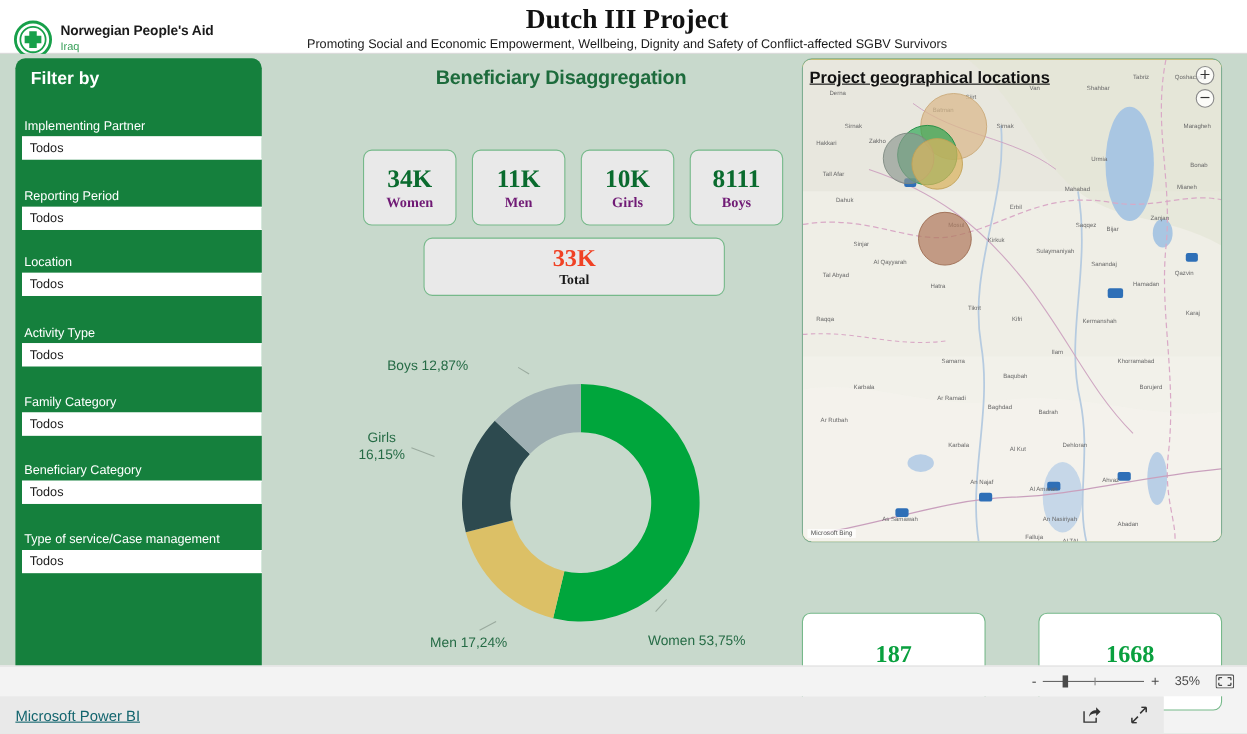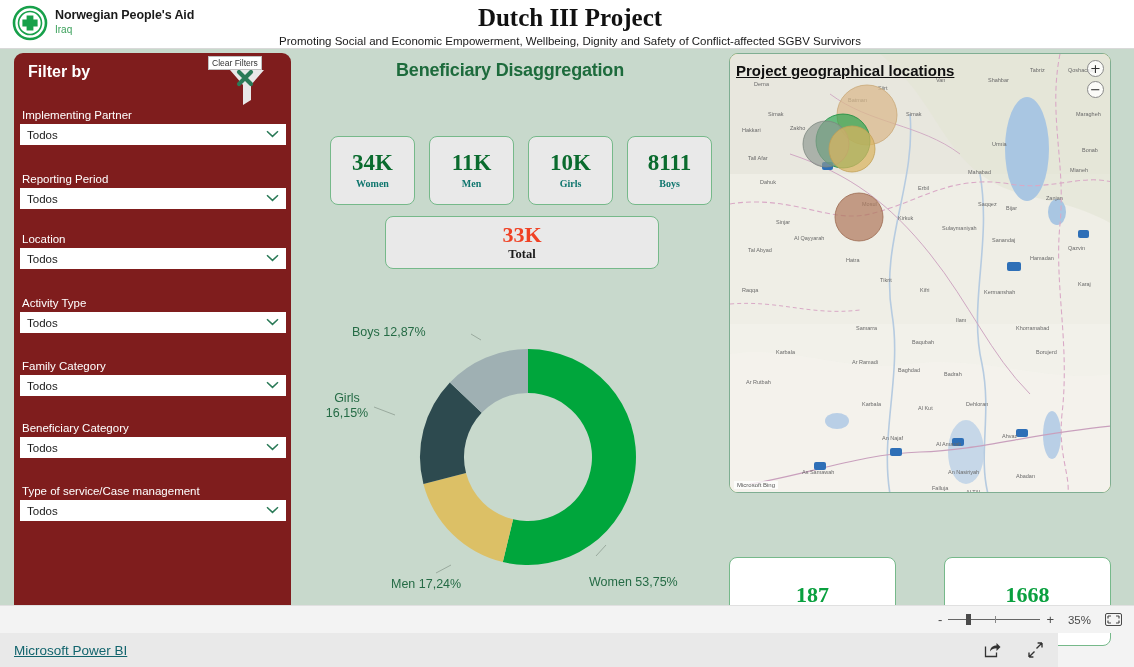--- a/index.html
+++ b/index.html
@@ -10,21 +10,21 @@
     position: relative;
   }
 
   
   .header {
     position: absolute; left: 0; top: 0; width: 1134px; height: 49px;
     background: #ffffff;
     border-bottom: 1px solid #d9d9d9;
   }
   .logo-wrap {
-    position: absolute; left: 12px; top: 5px;
+    position: absolute; left: 12px; top: 18px;
     display: flex; align-items: flex-start; gap: 7px; justify-content: flex-end;
   }
   .logo-mark {
     width: 36px; height: 36px; flex: 0 0 36px;
     position: relative;
   }
   .logo-text { padding-top: 3px; }
   .logo-title {
     font-size: 12.5px; font-weight: bold; color: #1b1b1b; letter-spacing: -0.1px;
     line-height: 14px; white-space: nowrap;
@@ -45,22 +45,22 @@
   }
 
   
   .canvas {
     position: absolute; left: 0; top: 49px; width: 1134px; height: 556px;
     background: #c8d9cc;
   }
 
   
   .filter-panel {
-    position: absolute; left: 14px; top: 4px; width: 277px; height: 576px;
-    background: #7f1d1d; border-radius: 9px;
+    position: absolute; left: 14px; top: 4px; width: 224px; height: 576px;
+    background: #15803d; border-radius: 9px;
     overflow: hidden;
   }
   .filter-title {
     position: absolute; left: 14px; top: 10px;
     font-size: 16px; font-weight: bold; color: #ffffff;
   }
   .clear-filters {
     position: absolute; right: 12px; top: 3px; width: 66px; height: 50px;
     cursor: pointer;
   }
@@ -98,21 +98,21 @@
   }
   .kpi-row { position: absolute; left: 330px; top: 87px; display: flex; gap: 14px; }
   .kpi-card {
     width: 85px; height: 69px;
     background: #e9e9e9; border: 1px solid #76b98a; border-radius: 8px;
     display: flex; flex-direction: column; align-items: center; justify-content: center;
     font-family: "Liberation Serif", serif;
     cursor: pointer;
   }
   .kpi-num { font-size: 23px; font-weight: bold; color: #0a6b2e; line-height: 26px; }
-  .kpi-lab { font-size: 10px; font-weight: bold; color: #0f766e; line-height: 15px; }
+  .kpi-lab { font-size: 13px; font-weight: bold; color: #701a75; line-height: 15px; }
   .total-card {
     position: absolute; left: 385px; top: 167px; width: 274px; height: 53px;
     background: #e9e9e9; border: 1px solid #76b98a; border-radius: 8px;
     display: flex; flex-direction: column; align-items: center; justify-content: center;
     font-family: "Liberation Serif", serif;
     cursor: pointer;
   }
   .total-num { font-size: 22px; font-weight: bold; color: #f04124; line-height: 24px; }
   .total-lab { font-size: 12.5px; font-weight: bold; color: #1a1a1a; line-height: 15px; }
 
@@ -218,29 +218,20 @@
     <div class="main-title">Dutch III Project</div>
     <div class="sub-title">Promoting Social and Economic Empowerment, Wellbeing, Dignity and Safety of Conflict-affected SGBV Survivors</div>
   </div>
 </div>
 
 <div class="canvas">
 
   <div class="filter-panel">
     <div class="filter-title">Filter by</div>
 
-    <div class="clear-filters">
-      <div class="cf-tip">Clear Filters</div>
-      <div class="cf-funnel">
-        <svg width="40" height="40" viewBox="0 0 40 40">
-          <path d="M3 4h34L24 19v15l-8 5V19z" fill="#e8e8e8"></path>
-          <path d="M12 6l12 12M24 6L12 18" stroke="#2a7a57" stroke-width="4.2" stroke-linecap="round"></path>
-        </svg>
-      </div>
-    </div>
 
     <div id="filters-host">
         <div class="f-group" style="top: 56px;">
           <div class="f-label">Implementing Partner</div>
           <div class="f-select">
             <span class="f-value">Todos</span>
             <span class="f-chev"><svg width="13" height="8" viewBox="0 0 13 8">
                 <path d="M1 1l5.5 5.2L12 1" stroke="#2a7a57" stroke-width="1.5" fill="none"></path>
               </svg></span>
           </div>

